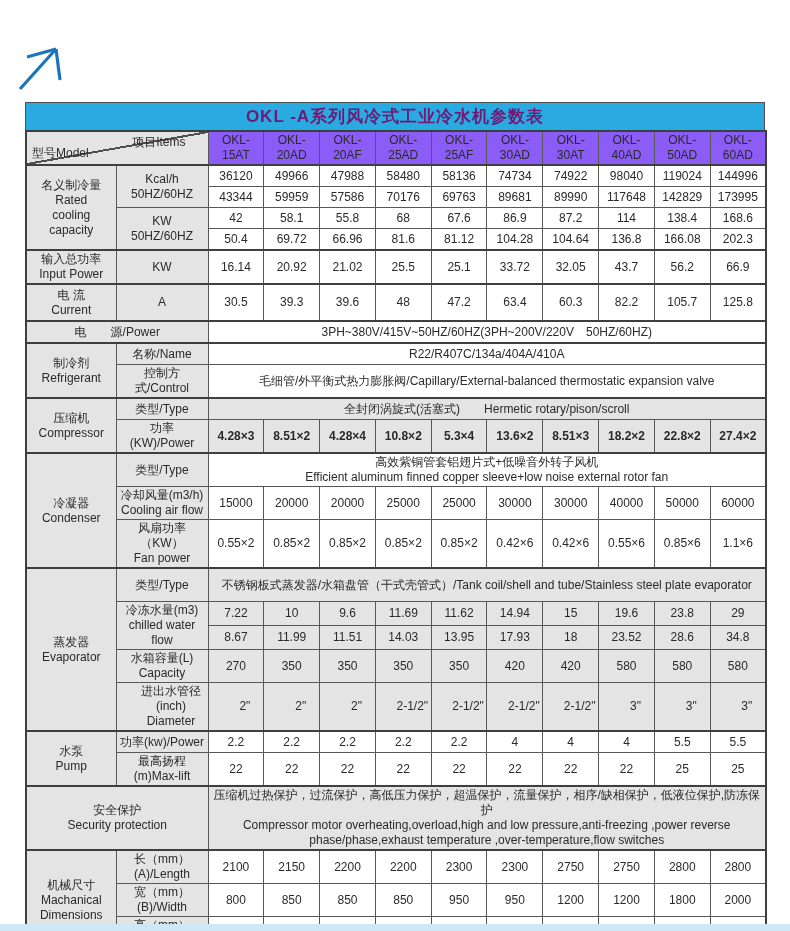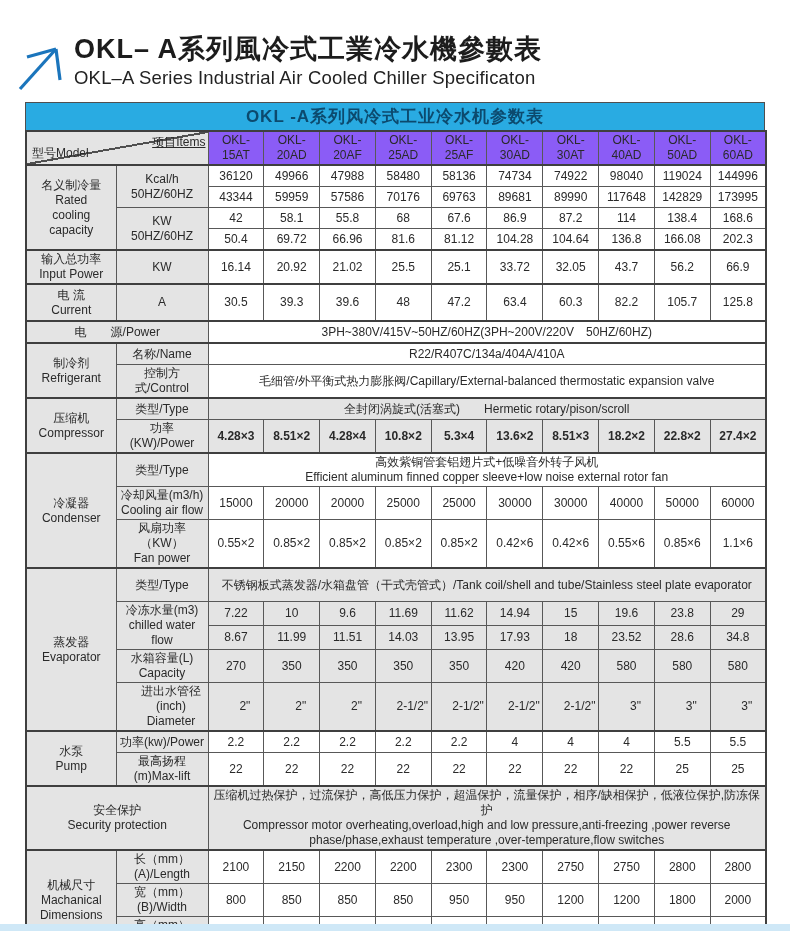--- a/index.html
+++ b/index.html
@@ -10,21 +10,21 @@
   }
   
   .page-header{padding:34px 0 0 14px;display:flex;align-items:flex-start;}
   .arrow-wrap{width:52px;height:52px;flex:0 0 52px;margin-top:6px;}
   .titles{margin-left:8px;}
   .title-zh{font-size:27px;font-weight:bold;letter-spacing:1px;color:#1c1c1c;line-height:1.15;}
   .title-en{font-size:18.5px;color:#222;margin-top:2px;letter-spacing:0.2px;}
   
   .tbl-wrap{margin:10px 0 0 25px;width:740px;}
   .bar{
-    height:27px;line-height:27px;text-align:center;color:#0c4a6e;
+    height:27px;line-height:27px;text-align:center;color:#701a75;
     font-size:17px;font-weight:bold;letter-spacing:1px;
     border:1px solid #4f4f4f;border-bottom:none;
   }
   table.spec{border-collapse:collapse;table-layout:fixed;width:740px;border:2px solid #3f3f3f;}
   table.spec th,table.spec td{
     border:1px solid #585858;font-weight:normal;
     font-size:12px;line-height:1.25;padding:1px 2px;
     white-space:pre-line;text-align:center;vertical-align:middle;
     height:18px;overflow:hidden;
   }
@@ -39,21 +39,21 @@
   thead th{height:30px;background:#8b5cf6;}
   thead th.corner{
     position:relative;
     background:
       linear-gradient(to bottom right,
         #e4e4e4 calc(50% - 1px), #4f4f4f calc(50% - 1px),
         #4f4f4f calc(50% + 1px), #e4e4e4 calc(50% + 1px));
     padding-left: 46px;
   }
   .c-model{position:absolute;left:5px;bottom:3px;font-size:12px;}
-  .c-items{position:absolute;right:2px;top:3px;font-size:12px;text-decoration:underline;}
+  .c-items{position:absolute;right:22px;top:3px;font-size:12px;}
   
   tbody tr:nth-child(5) td, tbody tr:nth-child(5) th{height:29px;}
   tbody tr:nth-child(6) td, tbody tr:nth-child(6) th{height:33px;}
   tbody tr:nth-child(11) td{height:30px;font-weight:bold;}
   tbody tr:nth-child(13) td, tbody tr:nth-child(13) th{height:27px;}
   tbody tr:nth-child(14) td, tbody tr:nth-child(14) th{height:32px;}
   tbody tr:nth-child(15) td, tbody tr:nth-child(15) th{height:30px;}
   tbody tr:nth-child(18) td, tbody tr:nth-child(18) th{height:29px;}
   tbody tr:nth-child(19) td, tbody tr:nth-child(19) th{height:31px;padding-left:20px;}
   tbody tr:nth-child(26) td, tbody tr:nth-child(26) th{height:32px;}
@@ -66,24 +66,20 @@
 <div class="page-header">
   <div class="arrow-wrap">
     <svg width="52" height="52" viewBox="0 0 52 52">
       <g stroke="#1b75bc" stroke-width="3.2" fill="none" stroke-linecap="butt">
         <line x1="6" y1="49" x2="42" y2="9"></line>
         <line x1="42" y1="9" x2="13" y2="17"></line>
         <line x1="42" y1="9" x2="46" y2="40"></line>
       </g>
     </svg>
   </div>
-  <div class="titles">
-    <div class="title-zh">OKL– A系列風冷式工業冷水機參數表</div>
-    <div class="title-en">OKL–A Series Industrial Air Cooled Chiller Specificaton</div>
-  </div>
 </div>
 
 <div class="tbl-wrap">
   <div class="bar" style="background: rgb(41, 171, 226);">OKL -A系列风冷式工业冷水机参数表</div>
   <table class="spec">
     <colgroup>
       <col class="c-group">
         <col class="c-label">
       <col class="c-data">
         <col class="c-data">

